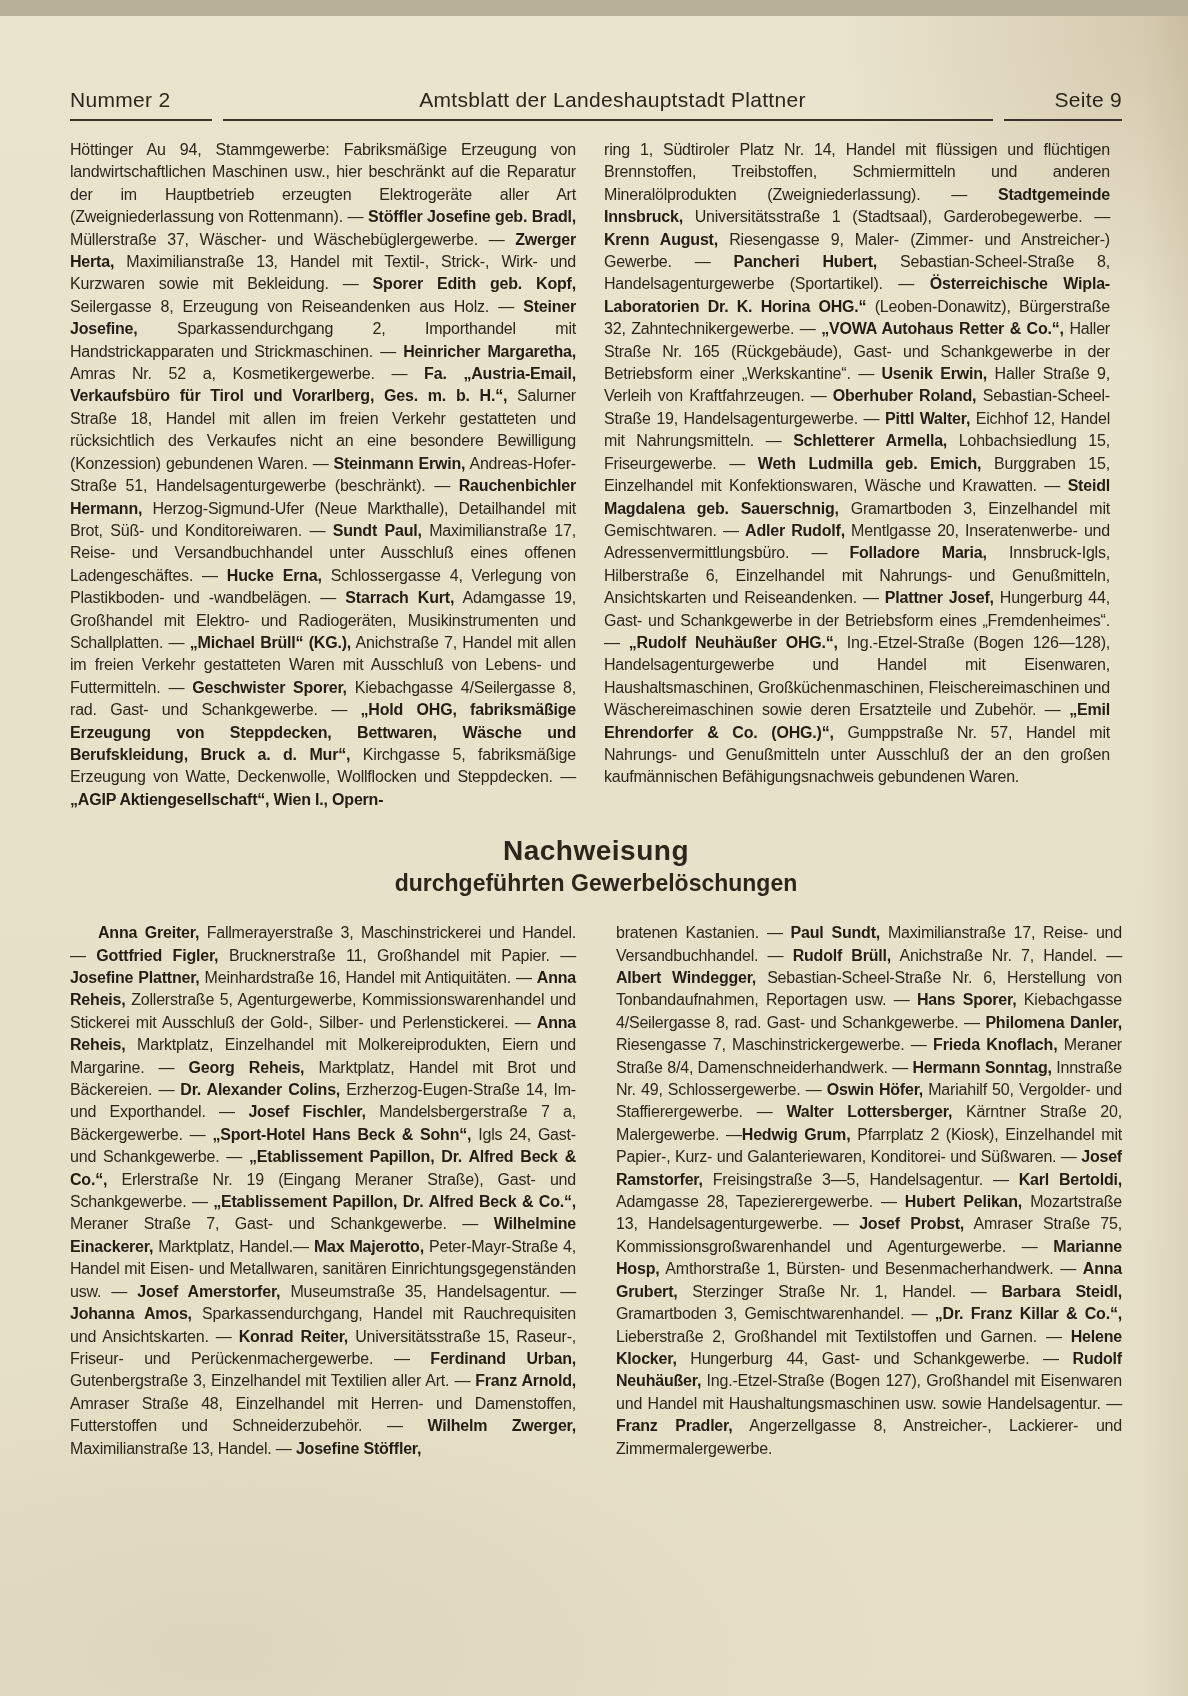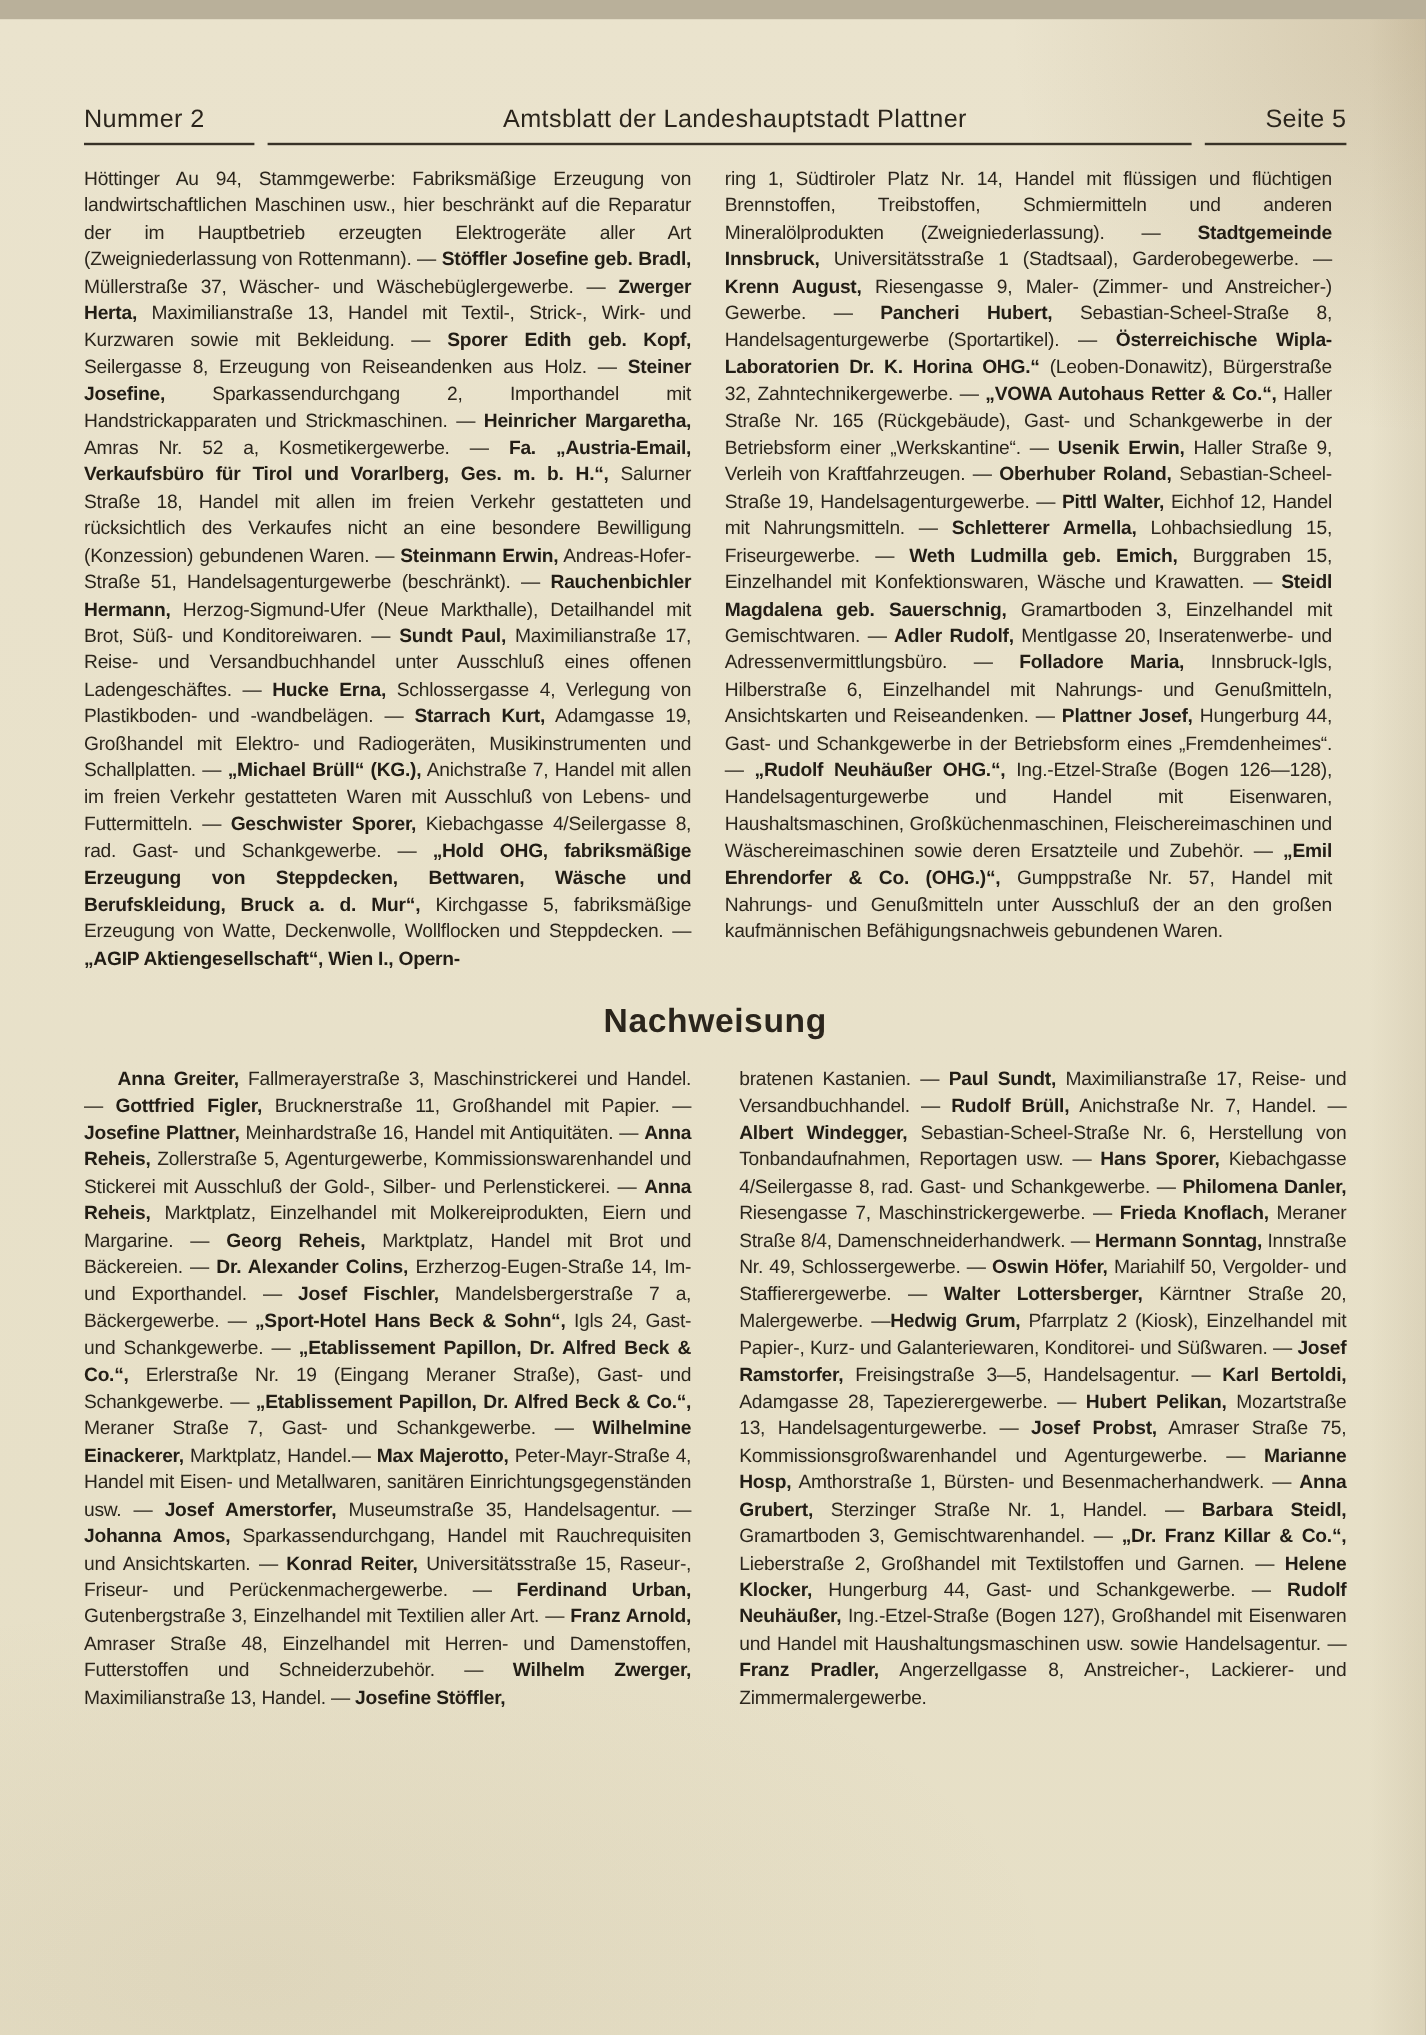--- a/index.html
+++ b/index.html
@@ -46,36 +46,37 @@
 </style>
 </head>
 <body>
 
 <div class="page">
   <div class="content">
 
     <header class="masthead">
       <span>Nummer 2</span>
       <span class="mast-title">Amtsblatt der Landeshauptstadt Plattner</span>
-      <span>Seite 5</span>
+      <span>Seite 9</span>
     </header>
 
     <div class="rule-row">
       <span class="rule seg1"></span>
       <span class="rule seg2"></span>
       <span class="rule seg3"></span>
     </div>
 
     <div class="columns columns-top">
       <div class="col"><span>Höttinger Au 94, Stammgewerbe: Fabriksmäßige Erzeugung von landwirtschaftlichen Maschinen usw., hier beschränkt auf die Reparatur der im Hauptbetrieb erzeugten Elektrogeräte aller Art (Zweigniederlassung von Rottenmann). — </span><span class="bold">Stöffler Josefine geb. Bradl,</span><span> Müllerstraße 37, Wäscher- und Wäschebüglergewerbe. — </span><span class="bold">Zwerger Herta,</span><span> Maximilianstraße 13, Handel mit Textil-, Strick-, Wirk- und Kurzwaren sowie mit Bekleidung. — </span><span class="bold">Sporer Edith geb. Kopf,</span><span> Seilergasse 8, Erzeugung von Reiseandenken aus Holz. — </span><span class="bold">Steiner Josefine,</span><span> Sparkassendurchgang 2, Importhandel mit Handstrickapparaten und Strickmaschinen. — </span><span class="bold">Heinricher Margaretha,</span><span> Amras Nr. 52 a, Kosmetikergewerbe. — </span><span class="bold">Fa. „Austria-Email, Verkaufsbüro für Tirol und Vorarlberg, Ges. m. b. H.“,</span><span> Salurner Straße 18, Handel mit allen im freien Verkehr gestatteten und rücksichtlich des Verkaufes nicht an eine besondere Bewilligung (Konzession) gebundenen Waren. — </span><span class="bold">Steinmann Erwin,</span><span> Andreas-Hofer-Straße 51, Handelsagenturgewerbe (beschränkt). — </span><span class="bold">Rauchenbichler Hermann,</span><span> Herzog-Sigmund-Ufer (Neue Markthalle), Detailhandel mit Brot, Süß- und Konditoreiwaren. — </span><span class="bold">Sundt Paul,</span><span> Maximilianstraße 17, Reise- und Versandbuchhandel unter Ausschluß eines offenen Ladengeschäftes. — </span><span class="bold">Hucke Erna,</span><span> Schlossergasse 4, Verlegung von Plastikboden- und -wandbelägen. — </span><span class="bold">Starrach Kurt,</span><span> Adamgasse 19, Großhandel mit Elektro- und Radiogeräten, Musikinstrumenten und Schallplatten. — </span><span class="bold">„Michael Brüll“ (KG.),</span><span> Anichstraße 7, Handel mit allen im freien Verkehr gestatteten Waren mit Ausschluß von Lebens- und Futtermitteln. — </span><span class="bold">Geschwister Sporer,</span><span> Kiebachgasse 4/Seilergasse 8, rad. Gast- und Schankgewerbe. — </span><span class="bold">„Hold OHG, fabriksmäßige Erzeugung von Steppdecken, Bettwaren, Wäsche und Berufskleidung, Bruck a. d. Mur“,</span><span> Kirchgasse 5, fabriksmäßige Erzeugung von Watte, Deckenwolle, Wollflocken und Steppdecken. — </span><span class="bold">„AGIP Aktiengesellschaft“, Wien I., Opern-</span></div>
       <div class="col"><span>ring 1, Südtiroler Platz Nr. 14, Handel mit flüssigen und flüchtigen Brennstoffen, Treibstoffen, Schmiermitteln und anderen Mineralölprodukten (Zweigniederlassung). — </span><span class="bold">Stadtgemeinde Innsbruck,</span><span> Universitätsstraße 1 (Stadtsaal), Garderobegewerbe. — </span><span class="bold">Krenn August,</span><span> Riesengasse 9, Maler- (Zimmer- und Anstreicher-) Gewerbe. — </span><span class="bold">Pancheri Hubert,</span><span> Sebastian-Scheel-Straße 8, Handelsagenturgewerbe (Sportartikel). — </span><span class="bold">Österreichische Wipla-Laboratorien Dr. K. Horina OHG.“</span><span> (Leoben-Donawitz), Bürgerstraße 32, Zahntechnikergewerbe. — </span><span class="bold">„VOWA Autohaus Retter &amp; Co.“,</span><span> Haller Straße Nr. 165 (Rückgebäude), Gast- und Schankgewerbe in der Betriebsform einer „Werkskantine“. — </span><span class="bold">Usenik Erwin,</span><span> Haller Straße 9, Verleih von Kraftfahrzeugen. — </span><span class="bold">Oberhuber Roland,</span><span> Sebastian-Scheel-Straße 19, Handelsagenturgewerbe. — </span><span class="bold">Pittl Walter,</span><span> Eichhof 12, Handel mit Nahrungsmitteln. — </span><span class="bold">Schletterer Armella,</span><span> Lohbachsiedlung 15, Friseurgewerbe. — </span><span class="bold">Weth Ludmilla geb. Emich,</span><span> Burggraben 15, Einzelhandel mit Konfektionswaren, Wäsche und Krawatten. — </span><span class="bold">Steidl Magdalena geb. Sauerschnig,</span><span> Gramartboden 3, Einzelhandel mit Gemischtwaren. — </span><span class="bold">Adler Rudolf,</span><span> Mentlgasse 20, Inseratenwerbe- und Adressenvermittlungsbüro. — </span><span class="bold">Folladore Maria,</span><span> Innsbruck-Igls, Hilberstraße 6, Einzelhandel mit Nahrungs- und Genußmitteln, Ansichtskarten und Reiseandenken. — </span><span class="bold">Plattner Josef,</span><span> Hungerburg 44, Gast- und Schankgewerbe in der Betriebsform eines „Fremdenheimes“. — </span><span class="bold">„Rudolf Neuhäußer OHG.“,</span><span> Ing.-Etzel-Straße (Bogen 126—128), Handelsagenturgewerbe und Handel mit Eisenwaren, Haushaltsmaschinen, Großküchenmaschinen, Fleischereimaschinen und Wäschereimaschinen sowie deren Ersatzteile und Zubehör. — </span><span class="bold">„Emil Ehrendorfer &amp; Co. (OHG.)“,</span><span> Gumppstraße Nr. 57, Handel mit Nahrungs- und Genußmitteln unter Ausschluß der an den großen kaufmännischen Befähigungsnachweis gebundenen Waren.</span></div>
     </div>
 
     <div class="section-heading">
       <div class="h1">Nachweisung</div>
+      <div class="h2">durchgeführten Gewerbelöschungen</div>
     </div>
 
     <div class="columns columns-bottom">
       <div class="col indent"><span class="bold">Anna Greiter,</span><span> Fallmerayerstraße 3, Maschinstrickerei und Handel. — </span><span class="bold">Gottfried Figler,</span><span> Brucknerstraße 11, Großhandel mit Papier. — </span><span class="bold">Josefine Plattner,</span><span> Meinhardstraße 16, Handel mit Antiquitäten. — </span><span class="bold">Anna Reheis,</span><span> Zollerstraße 5, Agenturgewerbe, Kommissionswarenhandel und Stickerei mit Ausschluß der Gold-, Silber- und Perlenstickerei. — </span><span class="bold">Anna Reheis,</span><span> Marktplatz, Einzelhandel mit Molkereiprodukten, Eiern und Margarine. — </span><span class="bold">Georg Reheis,</span><span> Marktplatz, Handel mit Brot und Bäckereien. — </span><span class="bold">Dr. Alexander Colins,</span><span> Erzherzog-Eugen-Straße 14, Im- und Exporthandel. — </span><span class="bold">Josef Fischler,</span><span> Mandelsbergerstraße 7 a, Bäckergewerbe. — </span><span class="bold">„Sport-Hotel Hans Beck &amp; Sohn“,</span><span> Igls 24, Gast- und Schankgewerbe. — </span><span class="bold">„Etablissement Papillon, Dr. Alfred Beck &amp; Co.“,</span><span> Erlerstraße Nr. 19 (Eingang Meraner Straße), Gast- und Schankgewerbe. — </span><span class="bold">„Etablissement Papillon, Dr. Alfred Beck &amp; Co.“,</span><span> Meraner Straße 7, Gast- und Schankgewerbe. — </span><span class="bold">Wilhelmine Einackerer,</span><span> Marktplatz, Handel.— </span><span class="bold">Max Majerotto,</span><span> Peter-Mayr-Straße 4, Handel mit Eisen- und Metallwaren, sanitären Einrichtungsgegenständen usw. — </span><span class="bold">Josef Amerstorfer,</span><span> Museumstraße 35, Handelsagentur. — </span><span class="bold">Johanna Amos,</span><span> Sparkassendurchgang, Handel mit Rauchrequisiten und Ansichtskarten. — </span><span class="bold">Konrad Reiter,</span><span> Universitätsstraße 15, Raseur-, Friseur- und Perückenmachergewerbe. — </span><span class="bold">Ferdinand Urban,</span><span> Gutenbergstraße 3, Einzelhandel mit Textilien aller Art. — </span><span class="bold">Franz Arnold,</span><span> Amraser Straße 48, Einzelhandel mit Herren- und Damenstoffen, Futterstoffen und Schneiderzubehör. — </span><span class="bold">Wilhelm Zwerger,</span><span> Maximilianstraße 13, Handel. — </span><span class="bold">Josefine Stöffler,</span></div>
       <div class="col"><span>bratenen Kastanien. — </span><span class="bold">Paul Sundt,</span><span> Maximilianstraße 17, Reise- und Versandbuchhandel. — </span><span class="bold">Rudolf Brüll,</span><span> Anichstraße Nr. 7, Handel. — </span><span class="bold">Albert Windegger,</span><span> Sebastian-Scheel-Straße Nr. 6, Herstellung von Tonbandaufnahmen, Reportagen usw. — </span><span class="bold">Hans Sporer,</span><span> Kiebachgasse 4/Seilergasse 8, rad. Gast- und Schankgewerbe. — </span><span class="bold">Philomena Danler,</span><span> Riesengasse 7, Maschinstrickergewerbe. — </span><span class="bold">Frieda Knoflach,</span><span> Meraner Straße 8/4, Damenschneiderhandwerk. — </span><span class="bold">Hermann Sonntag,</span><span> Innstraße Nr. 49, Schlossergewerbe. — </span><span class="bold">Oswin Höfer,</span><span> Mariahilf 50, Vergolder- und Staffierergewerbe. — </span><span class="bold">Walter Lottersberger,</span><span> Kärntner Straße 20, Malergewerbe. —</span><span class="bold">Hedwig Grum,</span><span> Pfarrplatz 2 (Kiosk), Einzelhandel mit Papier-, Kurz- und Galanteriewaren, Konditorei- und Süßwaren. — </span><span class="bold">Josef Ramstorfer,</span><span> Freisingstraße 3—5, Handelsagentur. — </span><span class="bold">Karl Bertoldi,</span><span> Adamgasse 28, Tapezierergewerbe. — </span><span class="bold">Hubert Pelikan,</span><span> Mozartstraße 13, Handelsagenturgewerbe. — </span><span class="bold">Josef Probst,</span><span> Amraser Straße 75, Kommissionsgroßwarenhandel und Agenturgewerbe. — </span><span class="bold">Marianne Hosp,</span><span> Amthorstraße 1, Bürsten- und Besenmacherhandwerk. — </span><span class="bold">Anna Grubert,</span><span> Sterzinger Straße Nr. 1, Handel. — </span><span class="bold">Barbara Steidl,</span><span> Gramartboden 3, Gemischtwarenhandel. — </span><span class="bold">„Dr. Franz Killar &amp; Co.“,</span><span> Lieberstraße 2, Großhandel mit Textilstoffen und Garnen. — </span><span class="bold">Helene Klocker,</span><span> Hungerburg 44, Gast- und Schankgewerbe. — </span><span class="bold">Rudolf Neuhäußer,</span><span> Ing.-Etzel-Straße (Bogen 127), Großhandel mit Eisenwaren und Handel mit Haushaltungsmaschinen usw. sowie Handelsagentur. — </span><span class="bold">Franz Pradler,</span><span> Angerzellgasse 8, Anstreicher-, Lackierer- und Zimmermalergewerbe.</span></div>
     </div>
 
   </div>
 </div>
 

